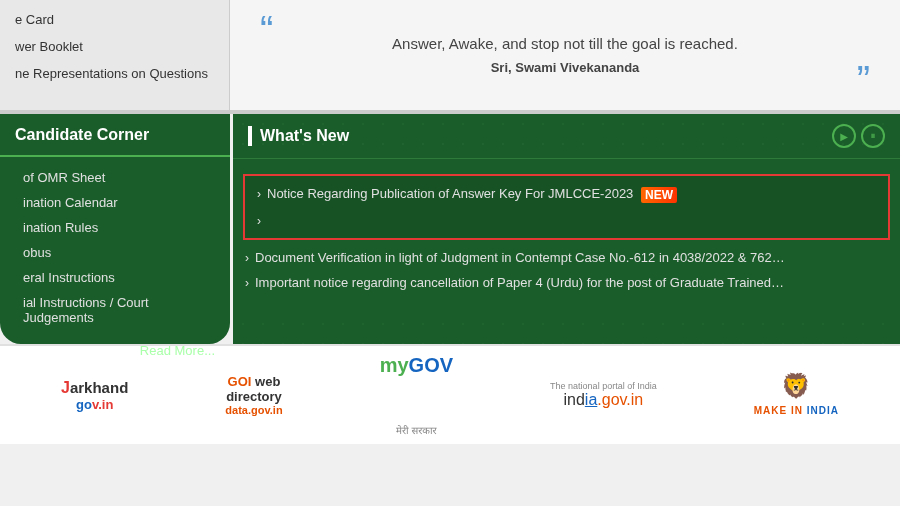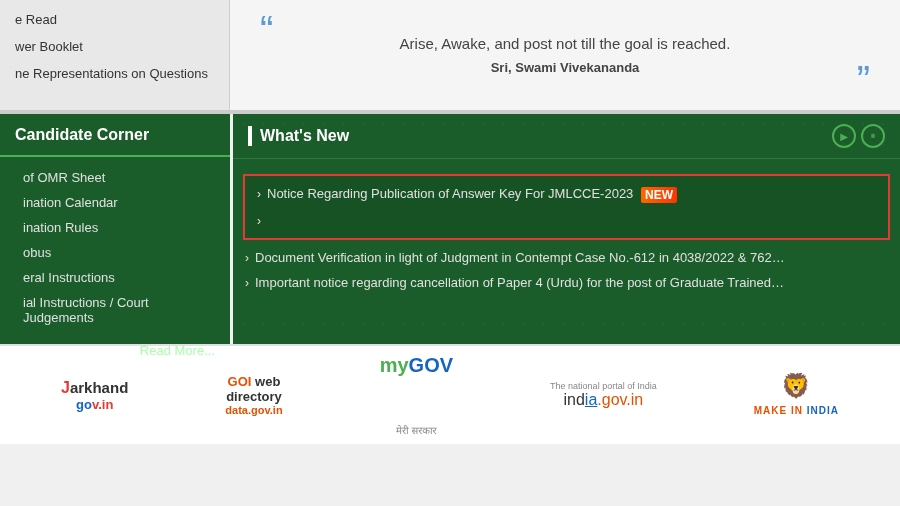--- a/index.html
+++ b/index.html
@@ -91,20 +91,21 @@
       height: 230px;
     }
 
     
     .candidate-corner {
       width: 230px;
       background: #1a5c2a;
       color: white;
       padding: 0;
       position: relative;
+      border-radius: 21px;
     }
 
     .candidate-corner-header {
       background: #1a5c2a;
       padding: 12px 15px;
       font-size: 16px;
       font-weight: bold;
       color: white;
       border-bottom: 1px solid #2d7a3a;
       position: relative;
@@ -389,32 +390,32 @@
       text-overflow: ellipsis;
       max-width: 530px;
     }
   </style>
 </head>
 <body>
 
 <div class="top-section">
   <div class="sidebar-top">
     <div class="sidebar-top-item">
-      <span>e Read</span>
+      <span>e Card</span>
     </div>
     <div class="sidebar-top-item">
       <span>wer Booklet</span>
     </div>
     <div class="sidebar-top-item">
       <span>ne Representations on Questions</span>
     </div>
   </div>
   <div class="quote-area">
     <span class="quote-mark-open">“</span>
-    <div class="quote-text">Arise, Awake, and post not till the goal is reached.</div>
+    <div class="quote-text">Answer, Awake, and stop not till the goal is reached.</div>
     <div class="quote-author">Sri, Swami Vivekananda</div>
     <span class="quote-mark-close">”</span>
   </div>
 </div>
 
 <div class="divider"></div>
 
 <div class="main-section">
 
   <div class="candidate-corner">

